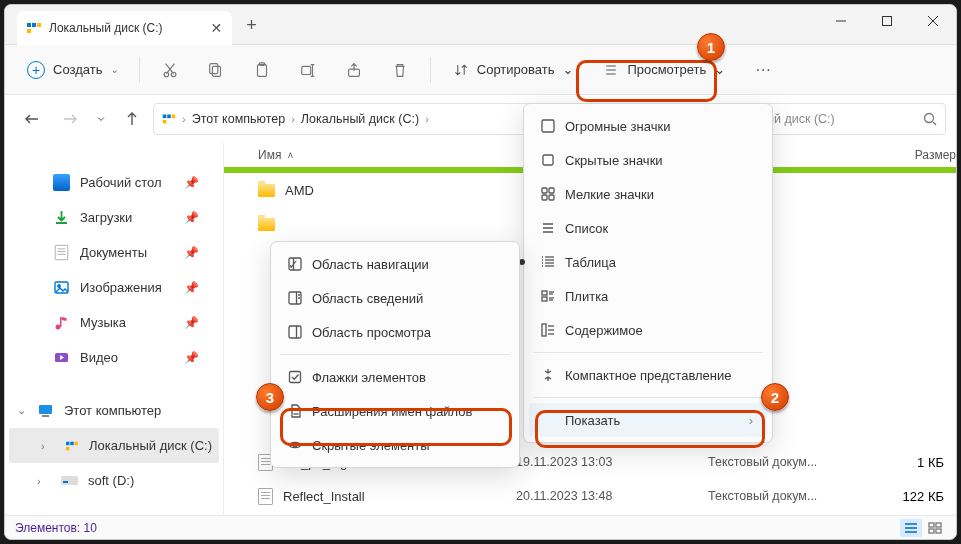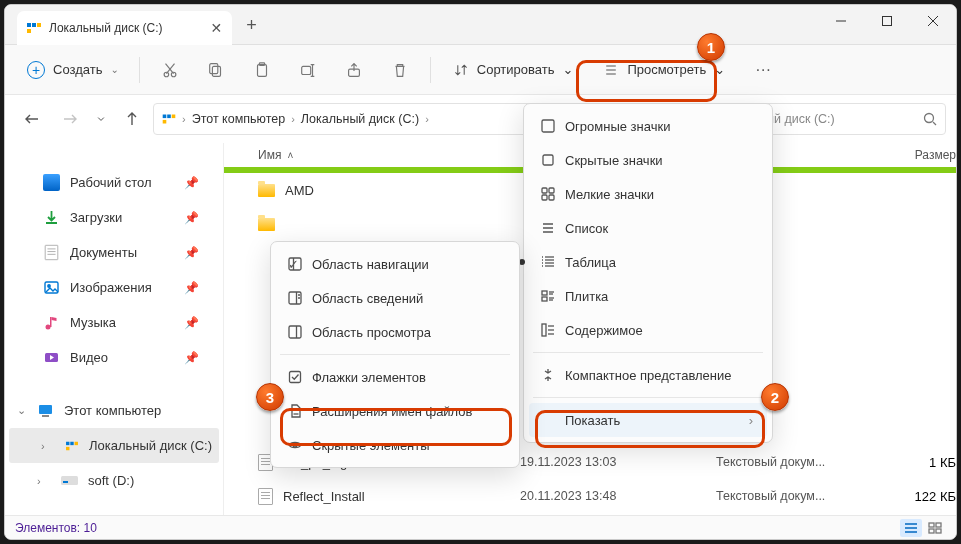--- a/index.html
+++ b/index.html
@@ -26,33 +26,33 @@
   .pillbtn { height: 34px; display: flex; align-items: center; padding: 0 12px; border-radius: 5px; font-size: 13px; color: #333; cursor: pointer; gap: 8px; }
   .dots { font-size: 16px; color: #555; padding: 0 12px; }
   .navbar { height: 48px; display: flex; align-items: center; padding: 0 10px; gap: 4px; }
   .navicn { width: 34px; height: 34px; display: flex; align-items: center; justify-content: center; color: #666; cursor: pointer; }
   .navicn svg { width: 14px; height: 14px; stroke: #555; stroke-width: 1.4; fill: none; }
   .bread { flex: 1; height: 32px; border: 1px solid #e2e2e2; border-radius: 4px; display: flex; align-items: center; padding: 0 8px; font-size: 12.5px; color: #333; gap: 6px; }
   .bread .sep2 { color: #888; font-size: 11px; }
   .search { width: 190px; height: 32px; border: 1px solid #e2e2e2; border-radius: 4px; margin-left: 8px; padding: 0 8px; font-size: 12.5px; color: #888; display: flex; align-items: center; justify-content: space-between; }
   .body { display: flex; height: calc(100% - 162px); }
   .sidebar { width: 256px; border-right: 1px solid #eee; overflow: hidden; padding-top: 4px; }
-  .sitem { height: 35px; display: flex; align-items: center; padding-left: 38px; font-size: 13px; color: #333; gap: 10px; position: relative; cursor: pointer; }
+  .sitem { height: 35px; display: flex; align-items: center; padding-left: 48px; font-size: 13px; color: #333; gap: 10px; position: relative; cursor: pointer; }
   .sitem.hl { background: #eaeaea; border-radius: 3px; margin: 0 4px; padding-left: 34px; }
   .sitem .pin { position: absolute; right: 24px; color: #888; font-size: 12px; }
   .sitem .expander { position: absolute; left: 12px; color: #777; font-size: 11px; }
   .sisp { height: 18px; }
   .ico16 { width: 17px; height: 17px; display: inline-flex; align-items: center; justify-content: center; }
   .content { flex: 1; position: relative; }
   .colhdr { height: 30px; border-bottom: 6px solid #84cc16; display: flex; align-items: center; font-size: 12px; color: #555; padding-left: 34px; gap: 4px; }
   .colhdr .c1 { width: 258px; display: flex; align-items: center; gap: 6px; }
   .colhdr .c2 { width: 192px; }
   .colhdr .c3 { width: 176px; }
   .colhdr .c4 { width: 60px; text-align: right; }
-  .row { height: 34px; display: flex; align-items: center; padding-left: 34px; font-size: 13px; color: #333; justify-content: space-between; }
+  .row { height: 34px; display: flex; align-items: center; padding-left: 34px; font-size: 13px; color: #333; }
   .row .c1 { width: 258px; display: flex; align-items: center; gap: 10px; }
   .row .c2 { width: 192px; font-size: 12.5px; color: #555; }
   .row .c3 { width: 176px; font-size: 12.5px; color: #555; overflow: hidden; white-space: nowrap; }
   .row .c4 { width: 60px; text-align: right; font-size: 13px; color: #000000; }
   .fld { width: 17px; height: 13px; background: linear-gradient(#ffe08a,#ffb900); border-radius: 1px; position: relative; }
   .fld::before { content: ""; position: absolute; top: -3px; left: 0; width: 7px; height: 3px; background: #ffe08a; border-radius: 1px 1px 0 0; }
   .fileico { width: 15px; height: 17px; border: 1px solid #aaa; border-radius: 1px; position: relative; }
   .fileico::after { content: ""; position: absolute; left: 2px; top: 3px; right: 2px; height: 1px; background: #aaa; box-shadow: 0 3px 0 #aaa, 0 6px 0 #aaa; }
   .status { position: absolute; bottom: 0; left: 0; right: 0; height: 24px; border-top: 1px solid #e8e8e8; display: flex; align-items: center; padding: 0 10px; font-size: 12px; color: #4c1d95; background: #fafafa; }
   .status .vws { margin-left: auto; display: flex; gap: 2px; }

